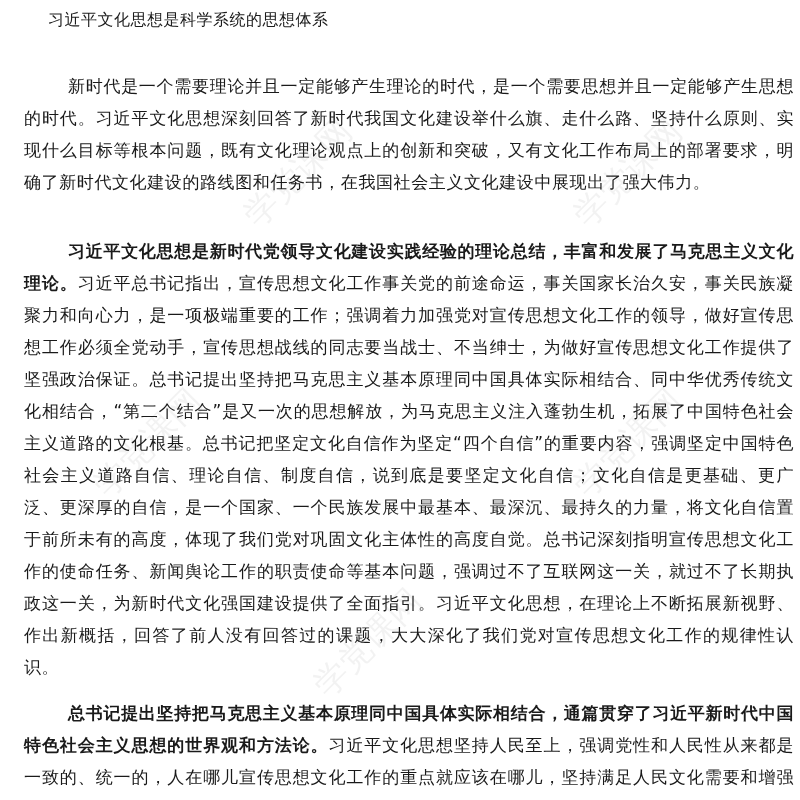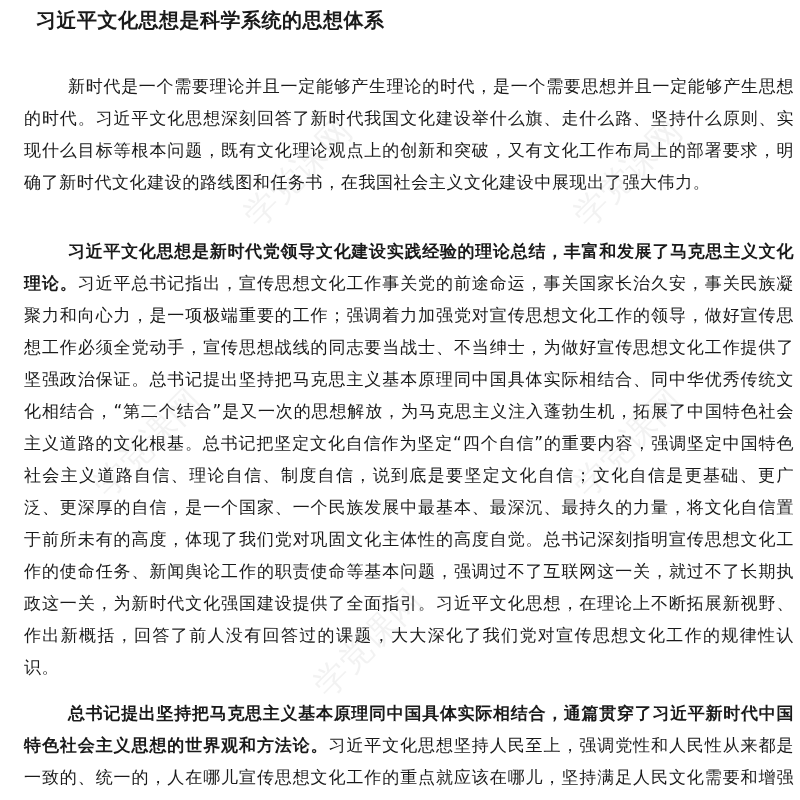--- a/index.html
+++ b/index.html
@@ -3,22 +3,22 @@
   <meta charset="utf-8">
   <style>
     html, body { margin: 0; padding: 0; background: #ffffff; }
     body {
       width: 800px; height: 800px; overflow: hidden; position: relative;
       font-family: "DejaVu Sans", "Liberation Sans", sans-serif;
       color: #1a1a1a;
     }
     .page { position: absolute; left: 16px; top: 0; width: 770px; }
     .heading {
-      position: absolute; left: 20px; top: 6px;
-      font-size: 20px; font-weight: bold; line-height: 28px; letter-spacing: 0.5px;
+      position: absolute; left: 32px; top: 6px;
+      font-size: 16px; font-weight: normal; line-height: 28px; letter-spacing: 0.5px;
     }
     .para {
       position: absolute; left: 8px; width: 770px;
       font-size: 17px; line-height: 32px; letter-spacing: 0.6px;
       text-indent: 44px; text-align: justify;
     }
     .para b { font-weight: bold; }
     #p1 { top: 70px; }
     #p2 { top: 235px; }
     #p3 { top: 697px; }

